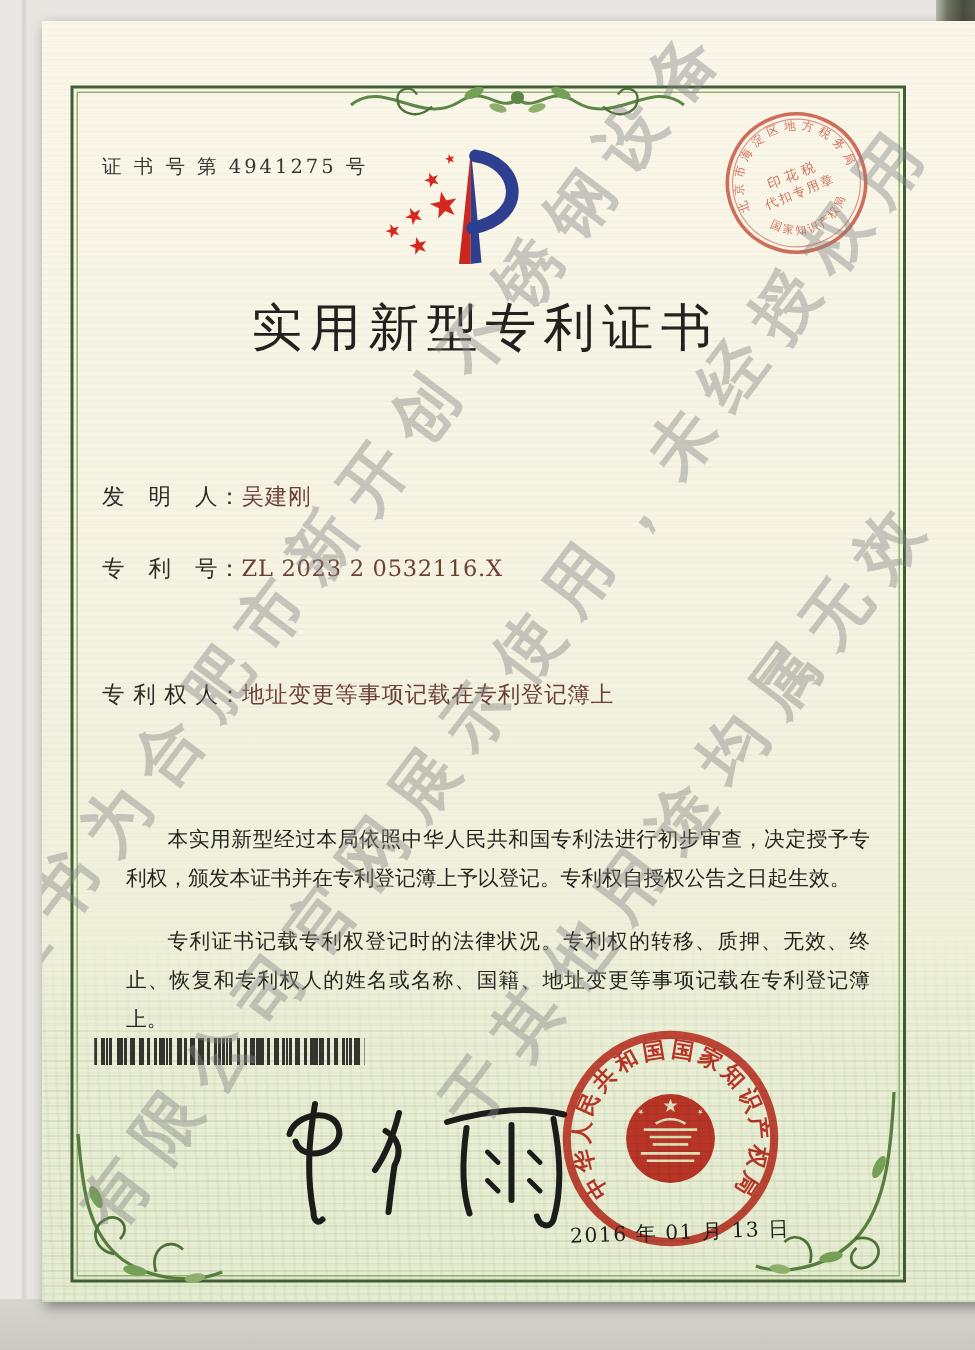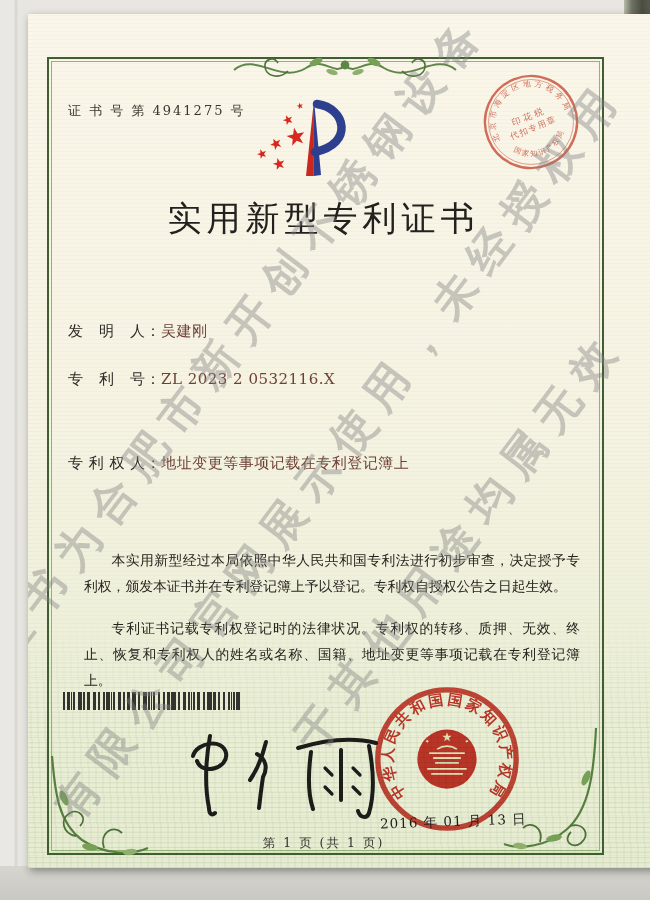--- a/index.html
+++ b/index.html
@@ -179,21 +179,20 @@
       <use href="#star5" transform="translate(100,62) scale(.2) rotate(40)"></use>
     </g>
     <g stroke="#f6f1dd" stroke-width="1.8" fill="none">
       <path d="M70,70 C76,66 84,66 90,70"></path>
       <path d="M62,74 H98 M66,79 H94 M68,84 H92 M60,90 H100 M64,95 H96"></path>
     </g>
   </svg>
 
   <div class="issue-date">2016 年 01 月 13 日</div>
 
-  <div class="page-footer">第 1 页 (共 1 页)</div>
 
   <div class="stamp-wrap">
     <svg viewBox="0 0 100 100" width="100" height="100">
       <defs>
         <path id="stampTop" d="M14.5,56.3 A36,36 0 1 1 85.5,56.3" fill="none"></path>
         <path id="stampBottom" d="M20.6,67 A34,34 0 0 0 79.4,67" fill="none"></path>
       </defs>
       <circle cx="50" cy="50" r="46" fill="none" stroke="#cd5340" stroke-width="2.4"></circle>
       <circle cx="50" cy="50" r="42.5" fill="none" stroke="#cd5340" stroke-width=".8" opacity=".7"></circle>
       <text font-size="7.8" fill="#cd5340" letter-spacing="3.4">

